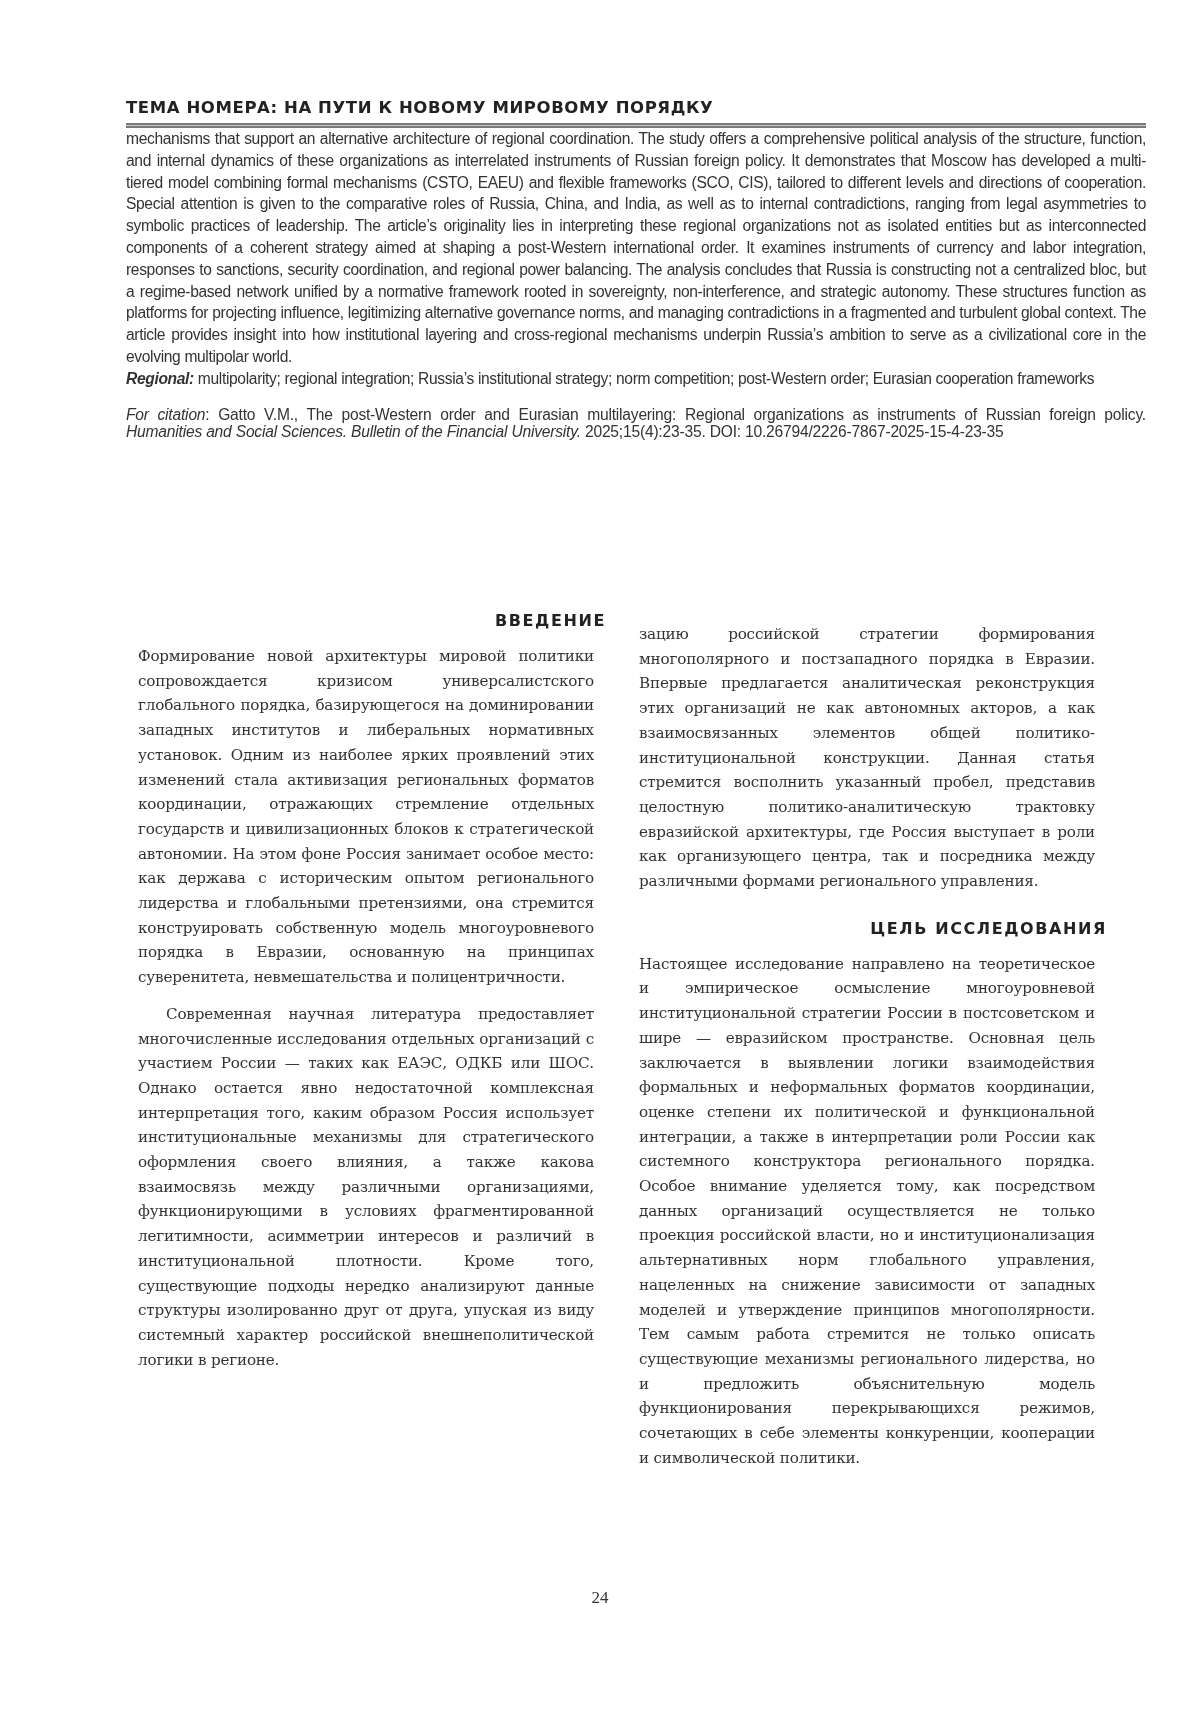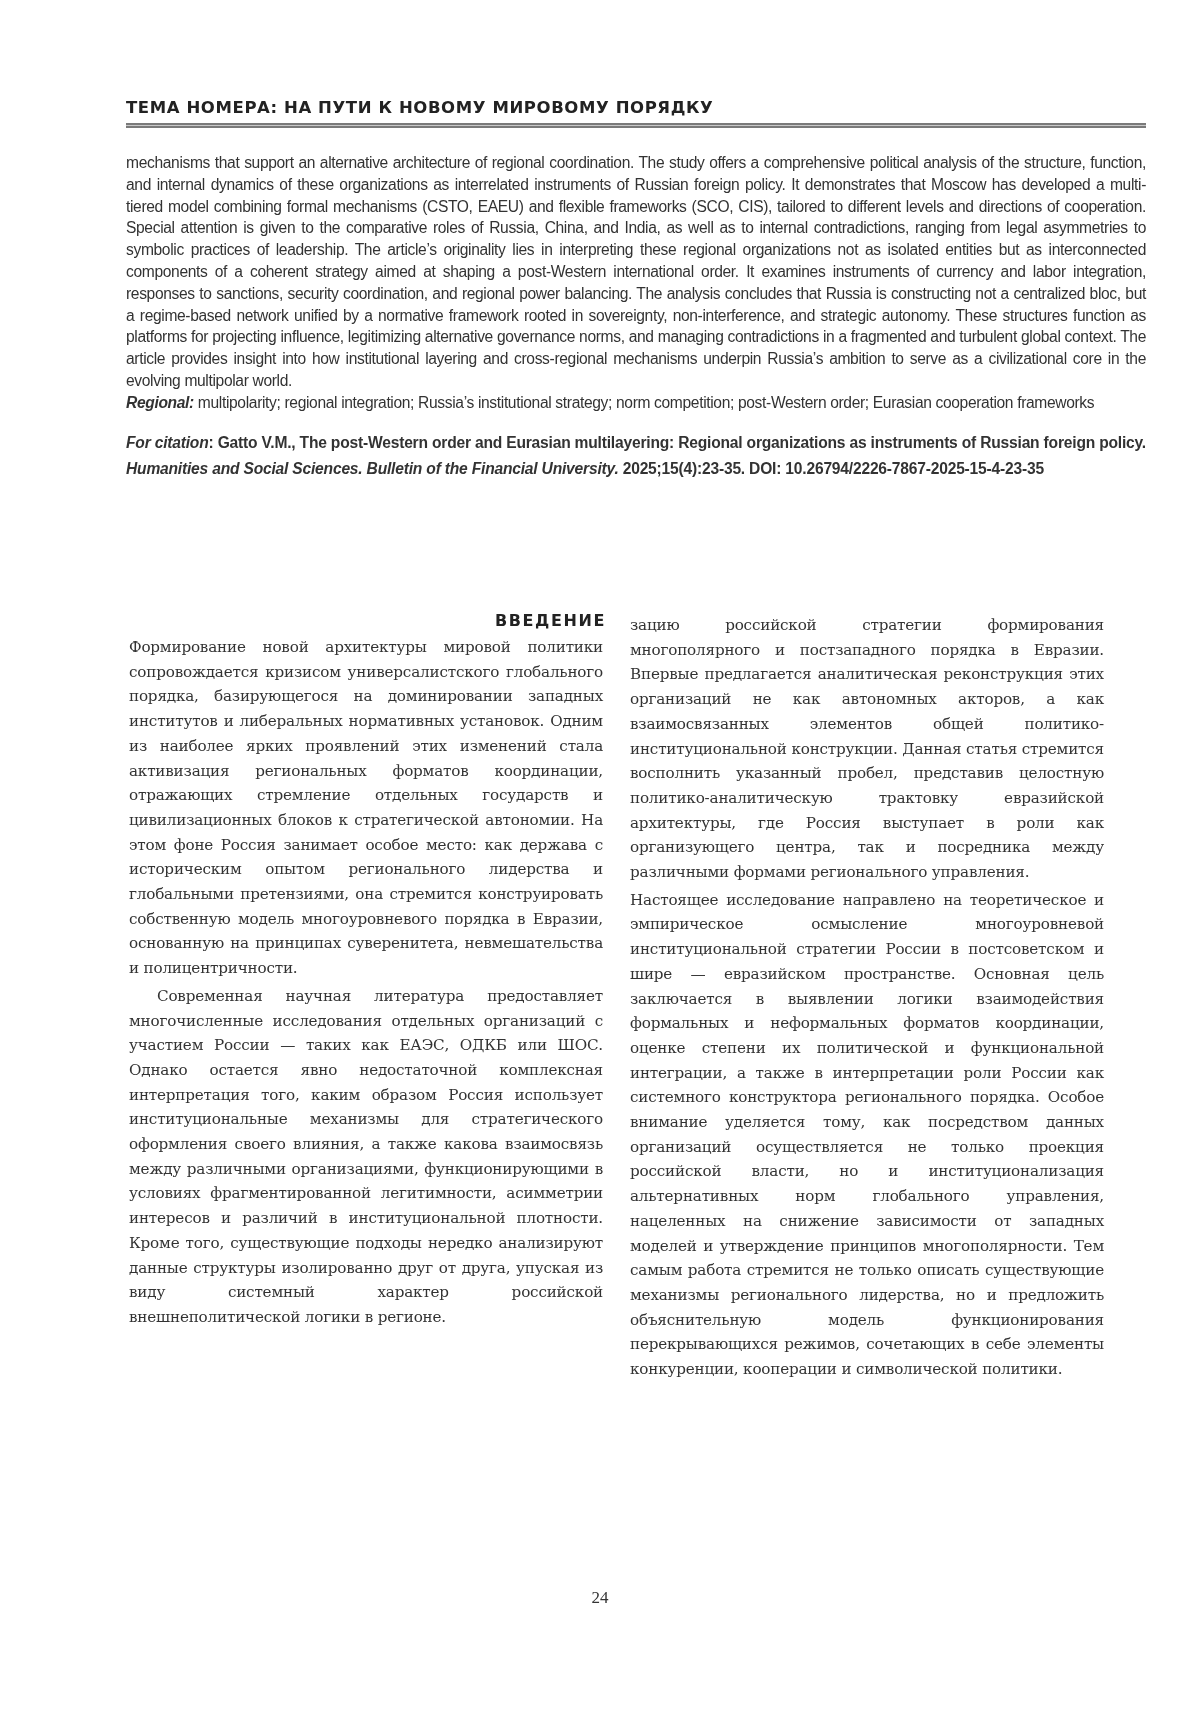--- a/index.html
+++ b/index.html
@@ -11,45 +11,45 @@
       font-family: "DejaVu Sans", sans-serif; font-weight: bold; font-size: 16.5px;
       letter-spacing: 0.6px; color: #222;
     }
     .head-rule {
       position: absolute; left: 126px; top: 123px; width: 1020px; height: 5px;
       border-top: 2px solid #7a7a7a; border-bottom: 2px solid #7a7a7a; box-sizing: border-box;
       background: #c8c8c8;
     }
 
     .abstract {
-      position: absolute; left: 126px; top: 152px; width: 1020px;
+      position: absolute; left: 126px; top: 128px; width: 1020px;
       font-family: "Liberation Sans", sans-serif; font-size: 15.6px; line-height: 21.8px;
       color: #333; letter-spacing: -0.35px;
     }
     .abstract p { margin: 0; text-align: justify; }
     .kw-label { font-style: italic; font-weight: bold; }
     .citation {
       margin-top: 16px !important;
-      font-weight: bold; line-height: 26px; letter-spacing: -0.2px;
+      font-weight: normal; line-height: 17px; letter-spacing: -0.2px;
     }
     .citation .cit-label, .citation .cit-journal { font-style: italic; }
 
     .col {
       position: absolute; top: 610px; width: 480px;
       font-family: "DejaVu Serif", serif; font-size: 15.2px; line-height: 24.7px;
       color: #333; letter-spacing: -0.2px;
     }
     .col-left { left: 126px; }
     .col-right { left: 627px; }
     .col h2 {
       margin: 0; text-align: right;
       font-family: "DejaVu Sans", sans-serif; font-weight: bold; font-size: 16px;
       letter-spacing: 1.6px; line-height: 22px; color: #222;
     }
-    .col p { margin: 3px; text-align: justify; }
+    .col p { margin: 12px; text-align: justify; }
     .col p.indent { text-indent: 28px; }
     .col-right h2.second { margin-top: 24px; }
 
     .page-number {
       position: absolute; left: 0; width: 1200px; top: 1588px; text-align: center;
       font-family: Liberation Serif, serif; font-size: 17px; color: #333;
     }
   </style>
 </head>
 <body>
@@ -66,17 +66,18 @@
   </div>
 
   <div class="col col-left">
     <h2>ВВЕДЕНИЕ</h2>
     <p>Формирование новой архитектуры мировой политики сопровождается кризисом универсалистского глобального порядка, базирующегося на доминировании западных институтов и либеральных нормативных установок. Одним из наиболее ярких проявлений этих изменений стала активизация региональных форматов координации, отражающих стремление отдельных государств и цивилизационных блоков к стратегической автономии. На этом фоне Россия занимает особое место: как держава с историческим опытом регионального лидерства и глобальными претензиями, она стремится конструировать собственную модель многоуровневого порядка в Евразии, основанную на принципах суверенитета, невмешательства и полицентричности.</p>
     <p class="indent">Современная научная литература предоставляет многочисленные исследования отдельных организаций с участием России — таких как ЕАЭС, ОДКБ или ШОС. Однако остается явно недостаточной комплексная интерпретация того, каким образом Россия использует институциональные механизмы для стратегического оформления своего влияния, а также какова взаимосвязь между различными организациями, функционирующими в условиях фрагментированной легитимности, асимметрии интересов и различий в институциональной плотности. Кроме того, существующие подходы нередко анализируют данные структуры изолированно друг от друга, упуская из виду системный характер российской внешнеполитической логики в регионе.</p>
   </div>
 
   <div class="col col-right">
     <p>зацию российской стратегии формирования многополярного и постзападного порядка в Евразии. Впервые предлагается аналитическая реконструкция этих организаций не как автономных акторов, а как взаимосвязанных элементов общей политико-институциональной конструкции. Данная статья стремится восполнить указанный пробел, представив целостную политико-аналитическую трактовку евразийской архитектуры, где Россия выступает в роли как организующего центра, так и посредника между различными формами регионального управления.</p>
+    <h2 class="second">ЦЕЛЬ ИССЛЕДОВАНИЯ</h2>
     <p>Настоящее исследование направлено на теоретическое и эмпирическое осмысление многоуровневой институциональной стратегии России в постсоветском и шире — евразийском пространстве. Основная цель заключается в выявлении логики взаимодействия формальных и неформальных форматов координации, оценке степени их политической и функциональной интеграции, а также в интерпретации роли России как системного конструктора регионального порядка. Особое внимание уделяется тому, как посредством данных организаций осуществляется не только проекция российской власти, но и институционализация альтернативных норм глобального управления, нацеленных на снижение зависимости от западных моделей и утверждение принципов многополярности. Тем самым работа стремится не только описать существующие механизмы регионального лидерства, но и предложить объяснительную модель функционирования перекрывающихся режимов, сочетающих в себе элементы конкуренции, кооперации и символической политики.</p>
   </div>
 
   <div class="page-number">24</div>
 </div>
 
 </body></html>

